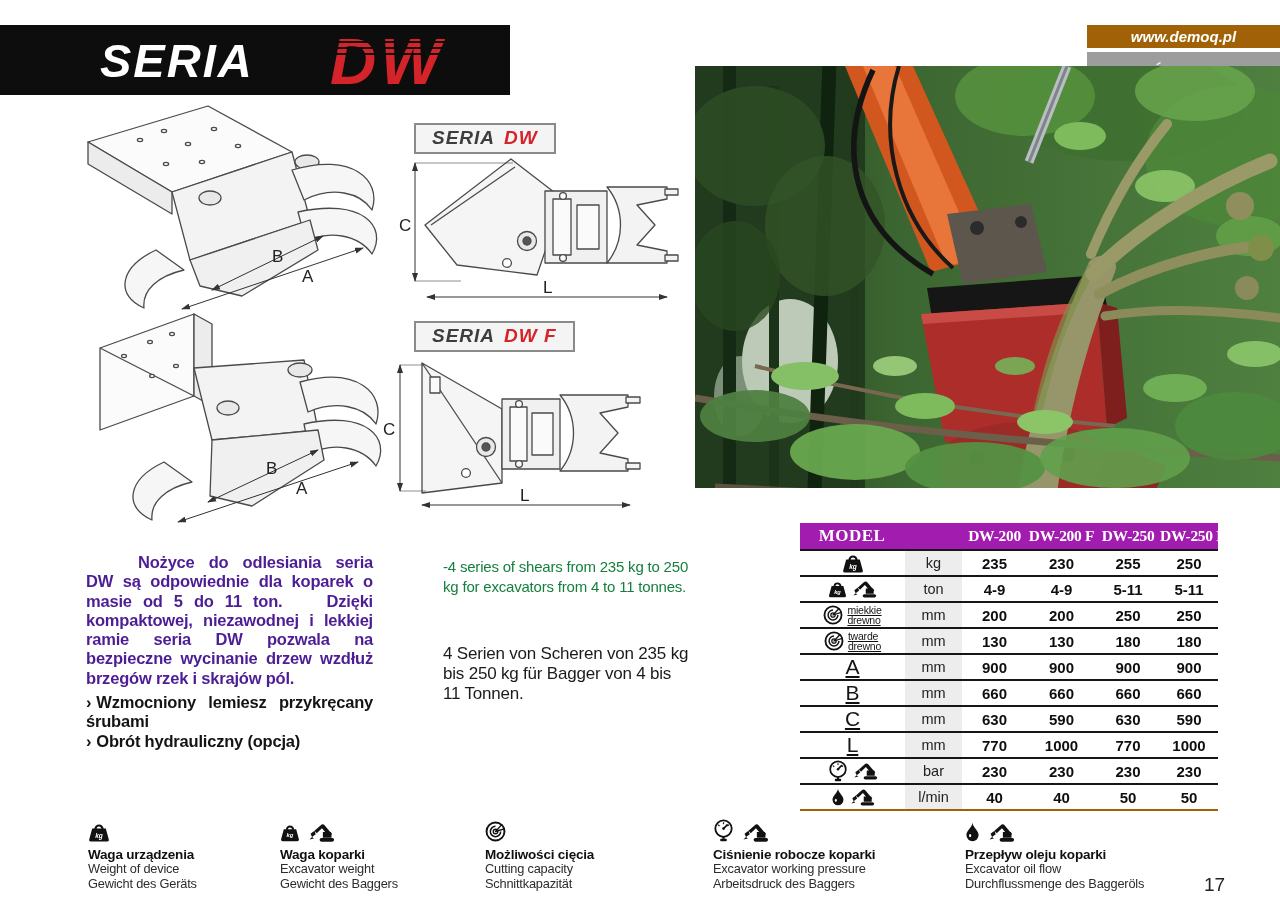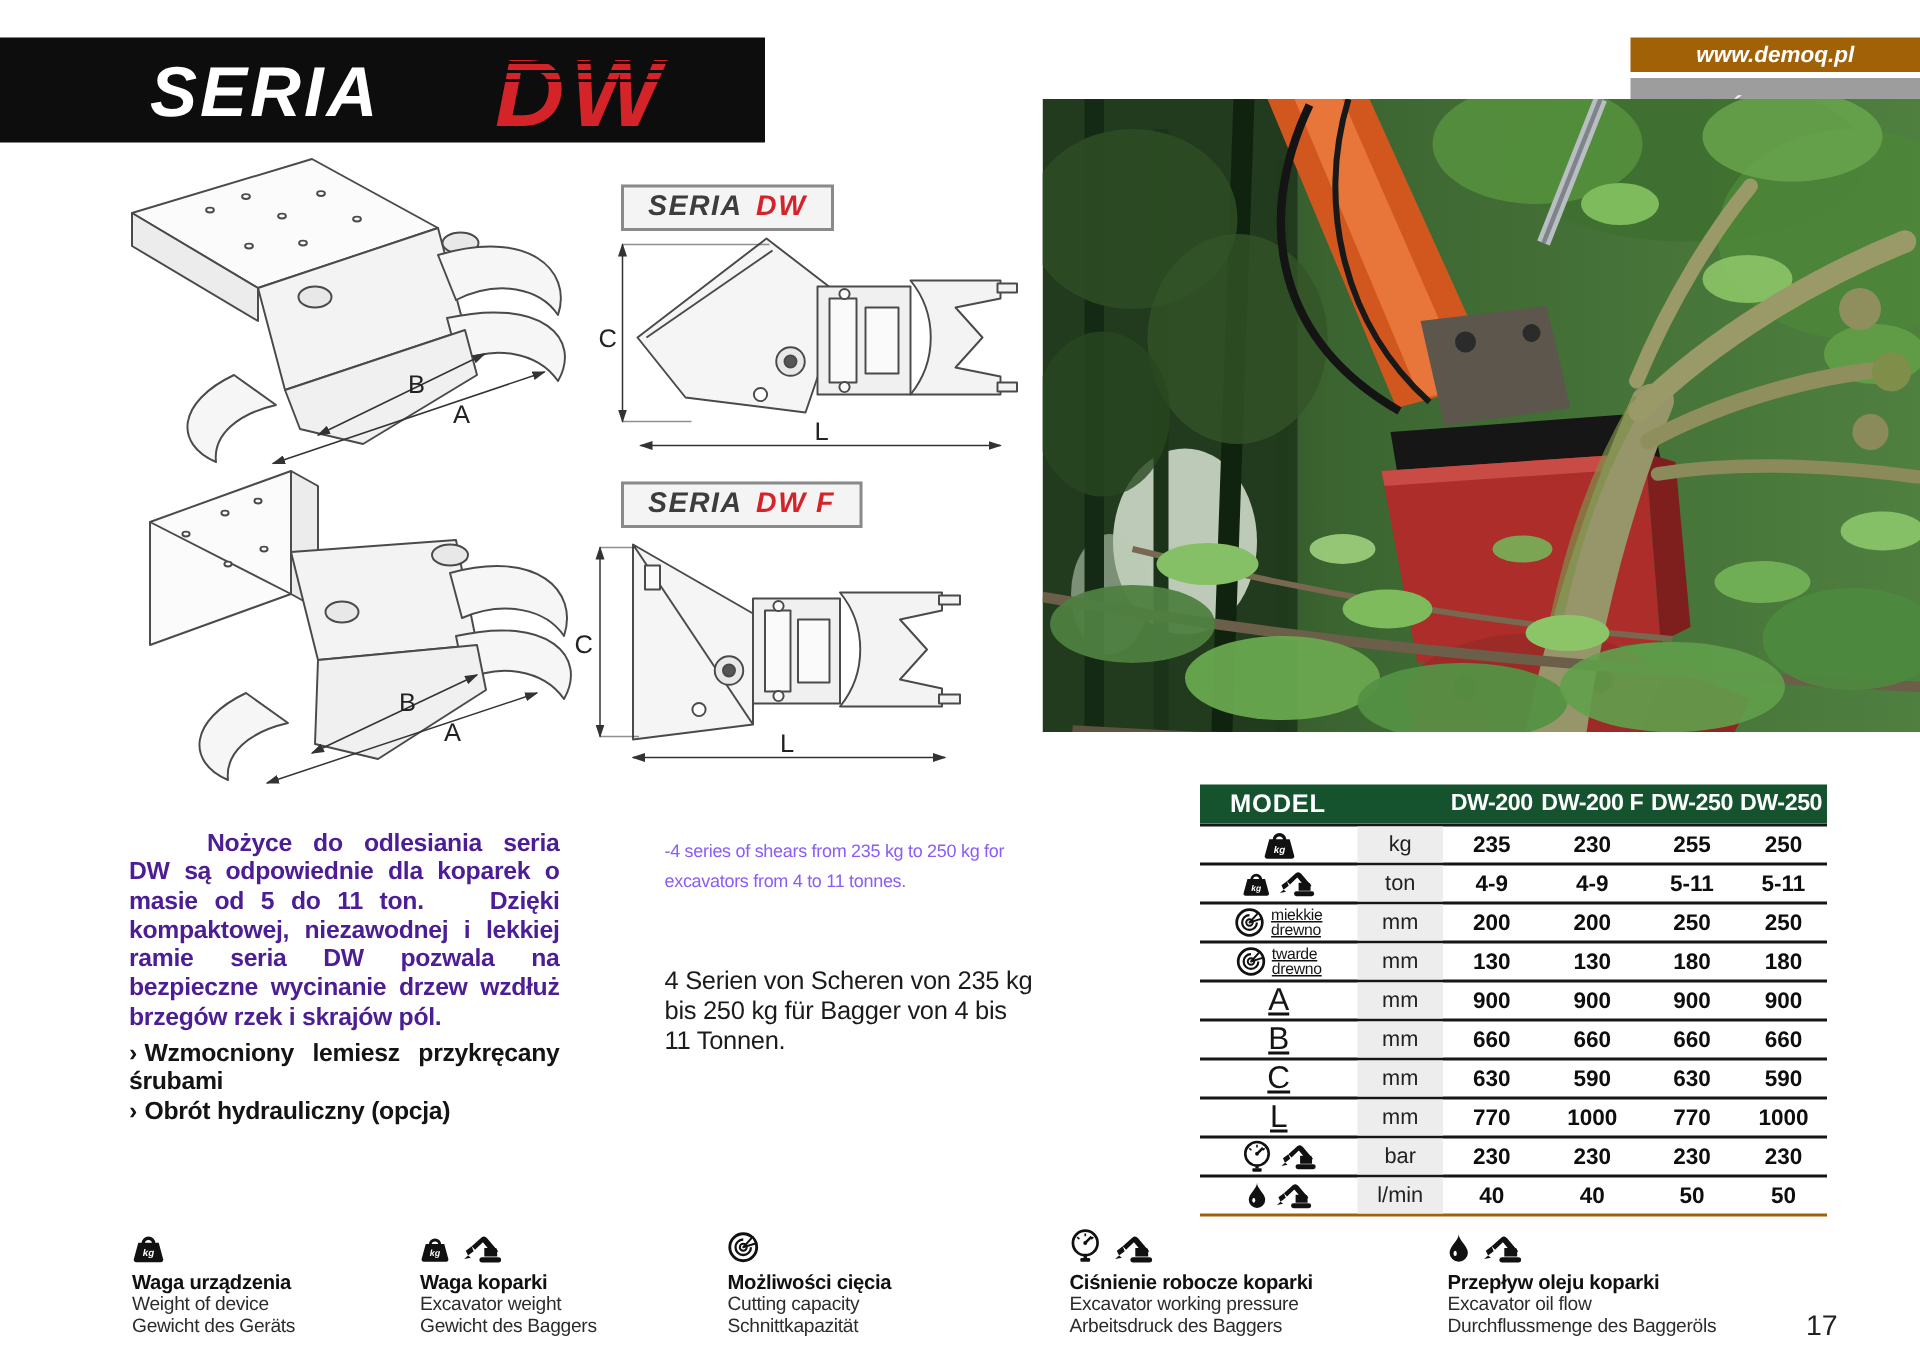--- a/index.html
+++ b/index.html
@@ -43,29 +43,29 @@
 
   
   .pl-par{position:absolute;left:86px;top:553px;width:287px;font-size:16.5px;font-weight:bold;
           letter-spacing:-0.2px;line-height:19.3px;text-align:justify;color:#4c1d95;}
   .indent{display:inline-block;width:52px;}
   .gap-span{display:inline-block;width:44px;}
   .pl-bullets{position:absolute;left:86px;top:693px;width:287px;font-size:16.5px;font-weight:bold;
               letter-spacing:-0.2px;line-height:19.3px;color:#141414;}
   .pl-bullets .b-line{text-align:justify;}
   .marker{margin-right:5px;}
-  .en-par{position:absolute;left:443px;top:557px;width:248px;font-size:12px;line-height:20px;
-          letter-spacing:-0.2px;color:#8b5cf6;}
+  .en-par{position:absolute;left:443px;top:557px;width:248px;font-size:15px;line-height:20px;
+          letter-spacing:-0.2px;color:#15803d;}
   .de-par{position:absolute;left:443px;top:644px;width:248px;font-size:17px;line-height:20px;
           letter-spacing:-0.2px;color:#1b1b1b;}
 
   
   .spec-table{position:absolute;left:800px;top:523px;width:418px;}
   .t-head{display:grid;grid-template-columns:105px 57px 65px 69px 64px 58px;height:26px;
-          background:#14532d;color:#fff;align-items:center;}
+          background:#a21caf;color:#fff;align-items:center;font-family:Liberation Serif, serif;}
   .t-head .model{grid-column:1 / 3;text-align:center;padding-right:58px;font-weight:bold;
                  font-size:17px;letter-spacing:0.5px;}
   .t-head .col{text-align:center;font-weight:bold;font-size:15.5px;letter-spacing:-0.3px;white-space:nowrap;}
   .t-row{display:grid;grid-template-columns:105px 57px 65px 69px 64px 58px;height:24px;
          border-top:2px solid #161616;align-items:center;background:#fff;}
   .t-row:last-child{border-bottom:2px solid #a16207;}
   .c-icon{display:flex;align-items:center;justify-content:center;gap:4px;height:100%;text-decoration:underline;}
   .c-unit{background:#ededed;height:100%;display:flex;align-items:center;justify-content:center;
           font-size:14.5px;color:#222;}
   .c-val{text-align:center;font-weight:bold;font-size:15px;color:#0e0e0e;}

